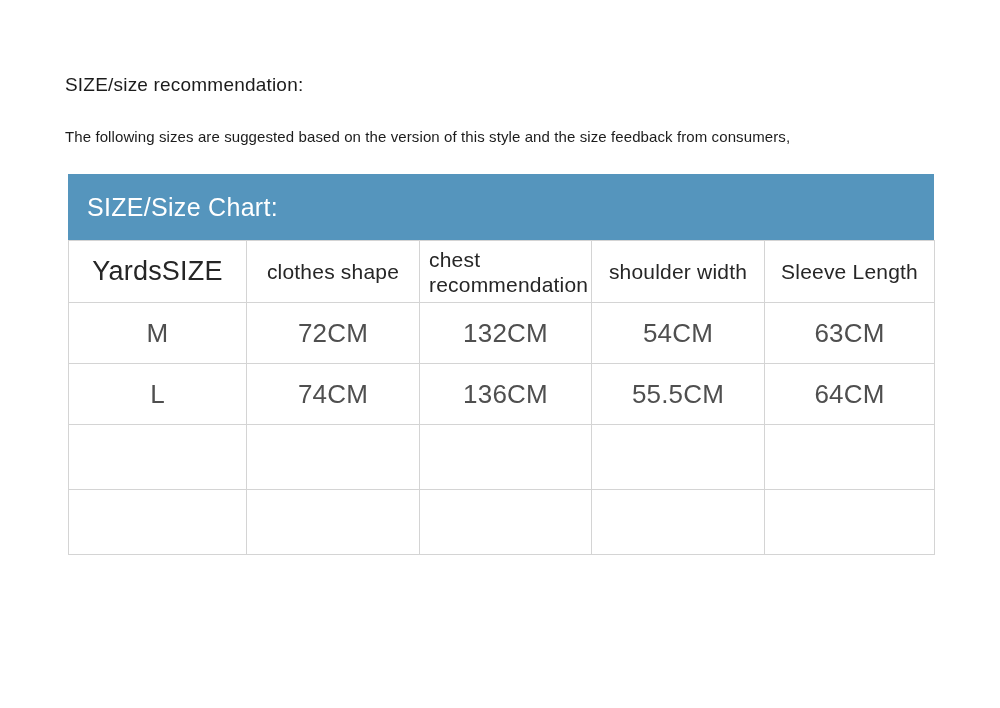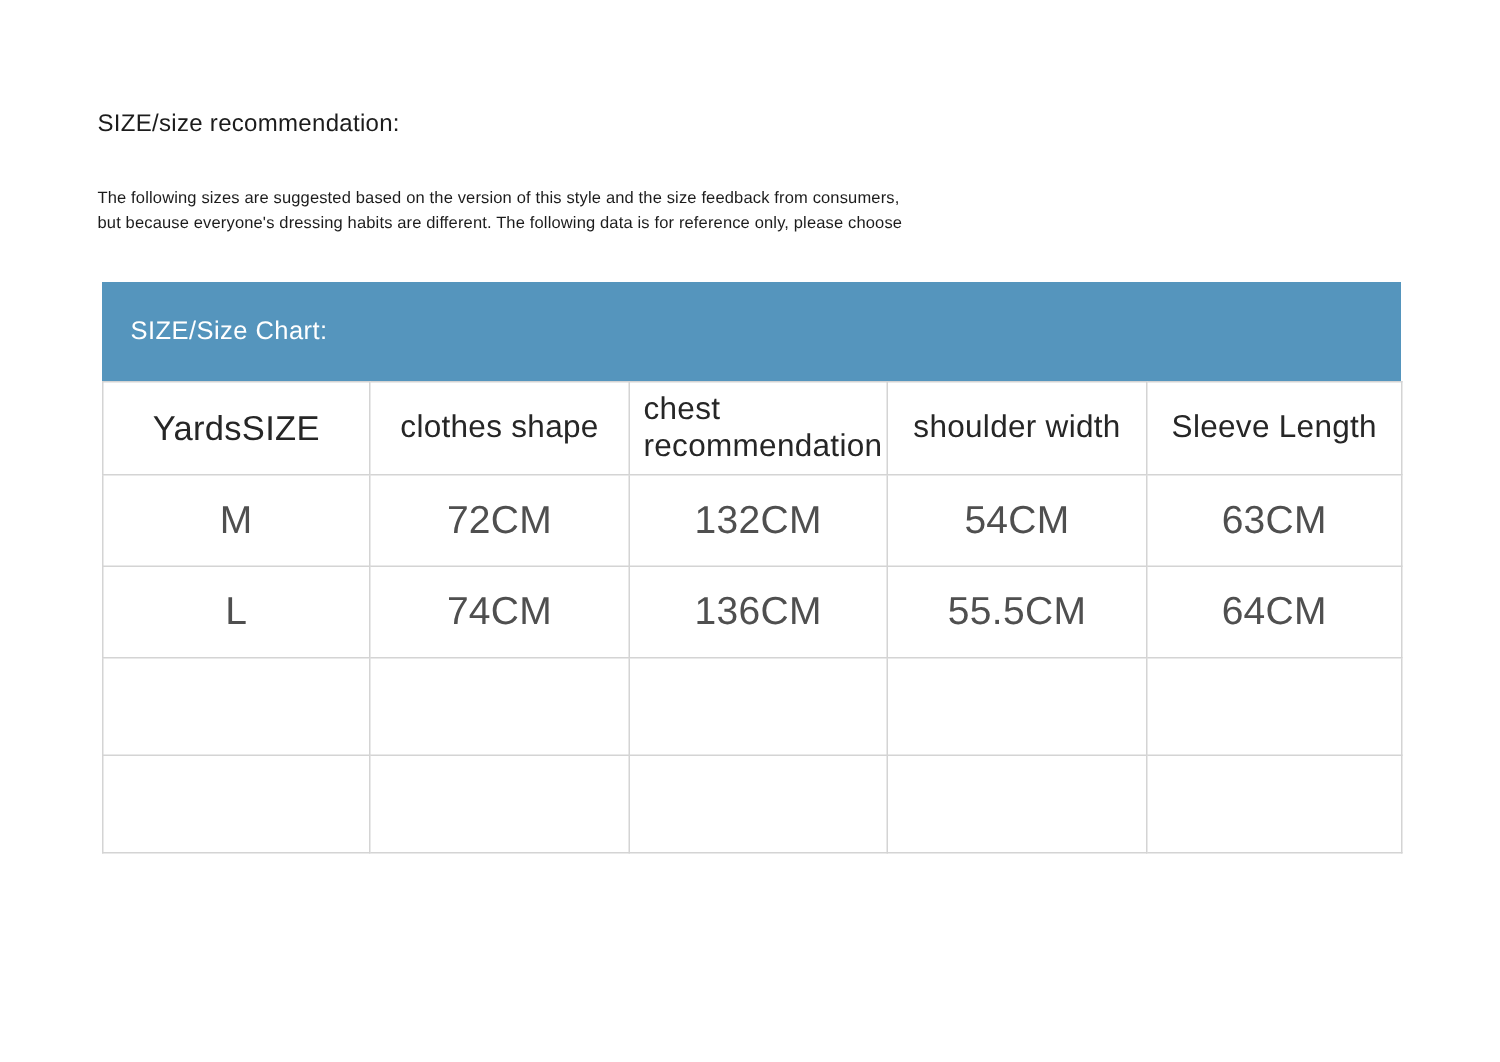--- a/index.html
+++ b/index.html
@@ -8,50 +8,50 @@
     height: 708px;
     background: #ffffff;
     font-family: "Liberation Sans", sans-serif;
     color: #1c1c1c;
     overflow: hidden;
   }
   .page { position: relative; width: 1000px; height: 708px; }
 
   .heading {
     margin: 74px 65px 0 65px;
-    font-size: 16px;
+    font-size: 19px;
     font-weight: 400;
     letter-spacing: 0.2px;
     color: #1c1c1c;
   }
 
   .para {
     margin: 32px 65px 0 65px;
-    font-size: 11px;
+    font-size: 15px;
     line-height: 17.4px;
     letter-spacing: 0.1px;
     color: #1c1c1c;
   }
   .para .line { white-space: nowrap; }
 
   .chart {
     margin: 29px 0 0 68px;
     width: 866px;
   }
 
   .banner {
     height: 66px;
     display: flex;
     align-items: center;
     padding-left: 19px;
     background: #5595bd; 
   }
   .banner span {
     color: #ffffff;
-    font-size: 17px;
+    font-size: 25px;
     letter-spacing: 0.3px;
   }
 
   table {
     width: 866px;
     border-collapse: collapse;
     table-layout: fixed;
   }
   th, td {
     border: 1px solid #d4d4d4;
@@ -60,21 +60,21 @@
     background: #ffffff;
     overflow: hidden;
   }
   thead tr { height: 62px; }
   th {
     font-weight: 400;
     font-size: 21px;
     color: #262626;
     letter-spacing: 0.2px;
   }
-  th.col-size { font-size: 23px; }
+  th.col-size { font-size: 27px; }
   th.col-chest {
     text-align: left;
     padding-left: 9px;
     line-height: 25px;
   }
   tbody tr.data-row { height: 61px; }
   tbody tr.empty-row { height: 65px; }
   td {
     font-size: 26px;
     color: #4f4f4f;
@@ -83,21 +83,20 @@
 </style>
 </head>
 <body>
 
 <div class="page">
 
   <div class="heading">SIZE/size recommendation:</div>
 
   <div class="para">
     <div class="line">The following sizes are suggested based on the version of this style and the size feedback from consumers,</div>
-    <div class="line">but because everyone's dressing habits are different. The following data is for reference only, please choose</div>
   </div>
 
   <div class="chart">
 
     <div class="banner" style="background: rgb(85, 149, 189);">
       <span>SIZE/Size Chart:</span>
     </div>
 
     <table>
       <colgroup>

